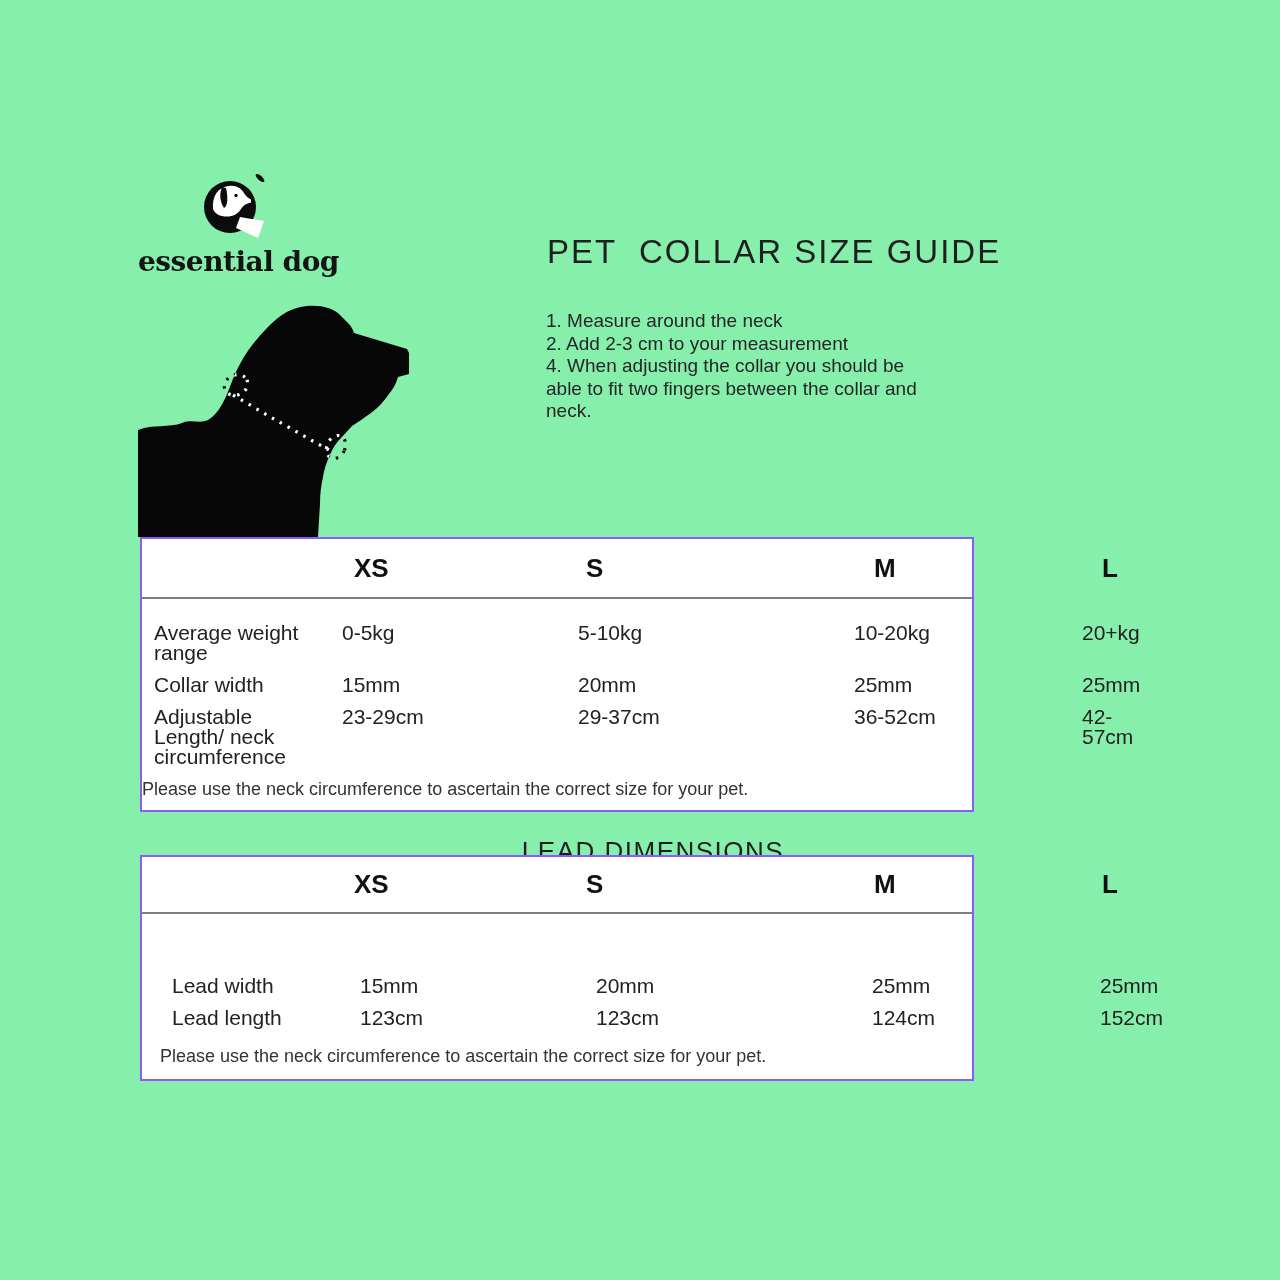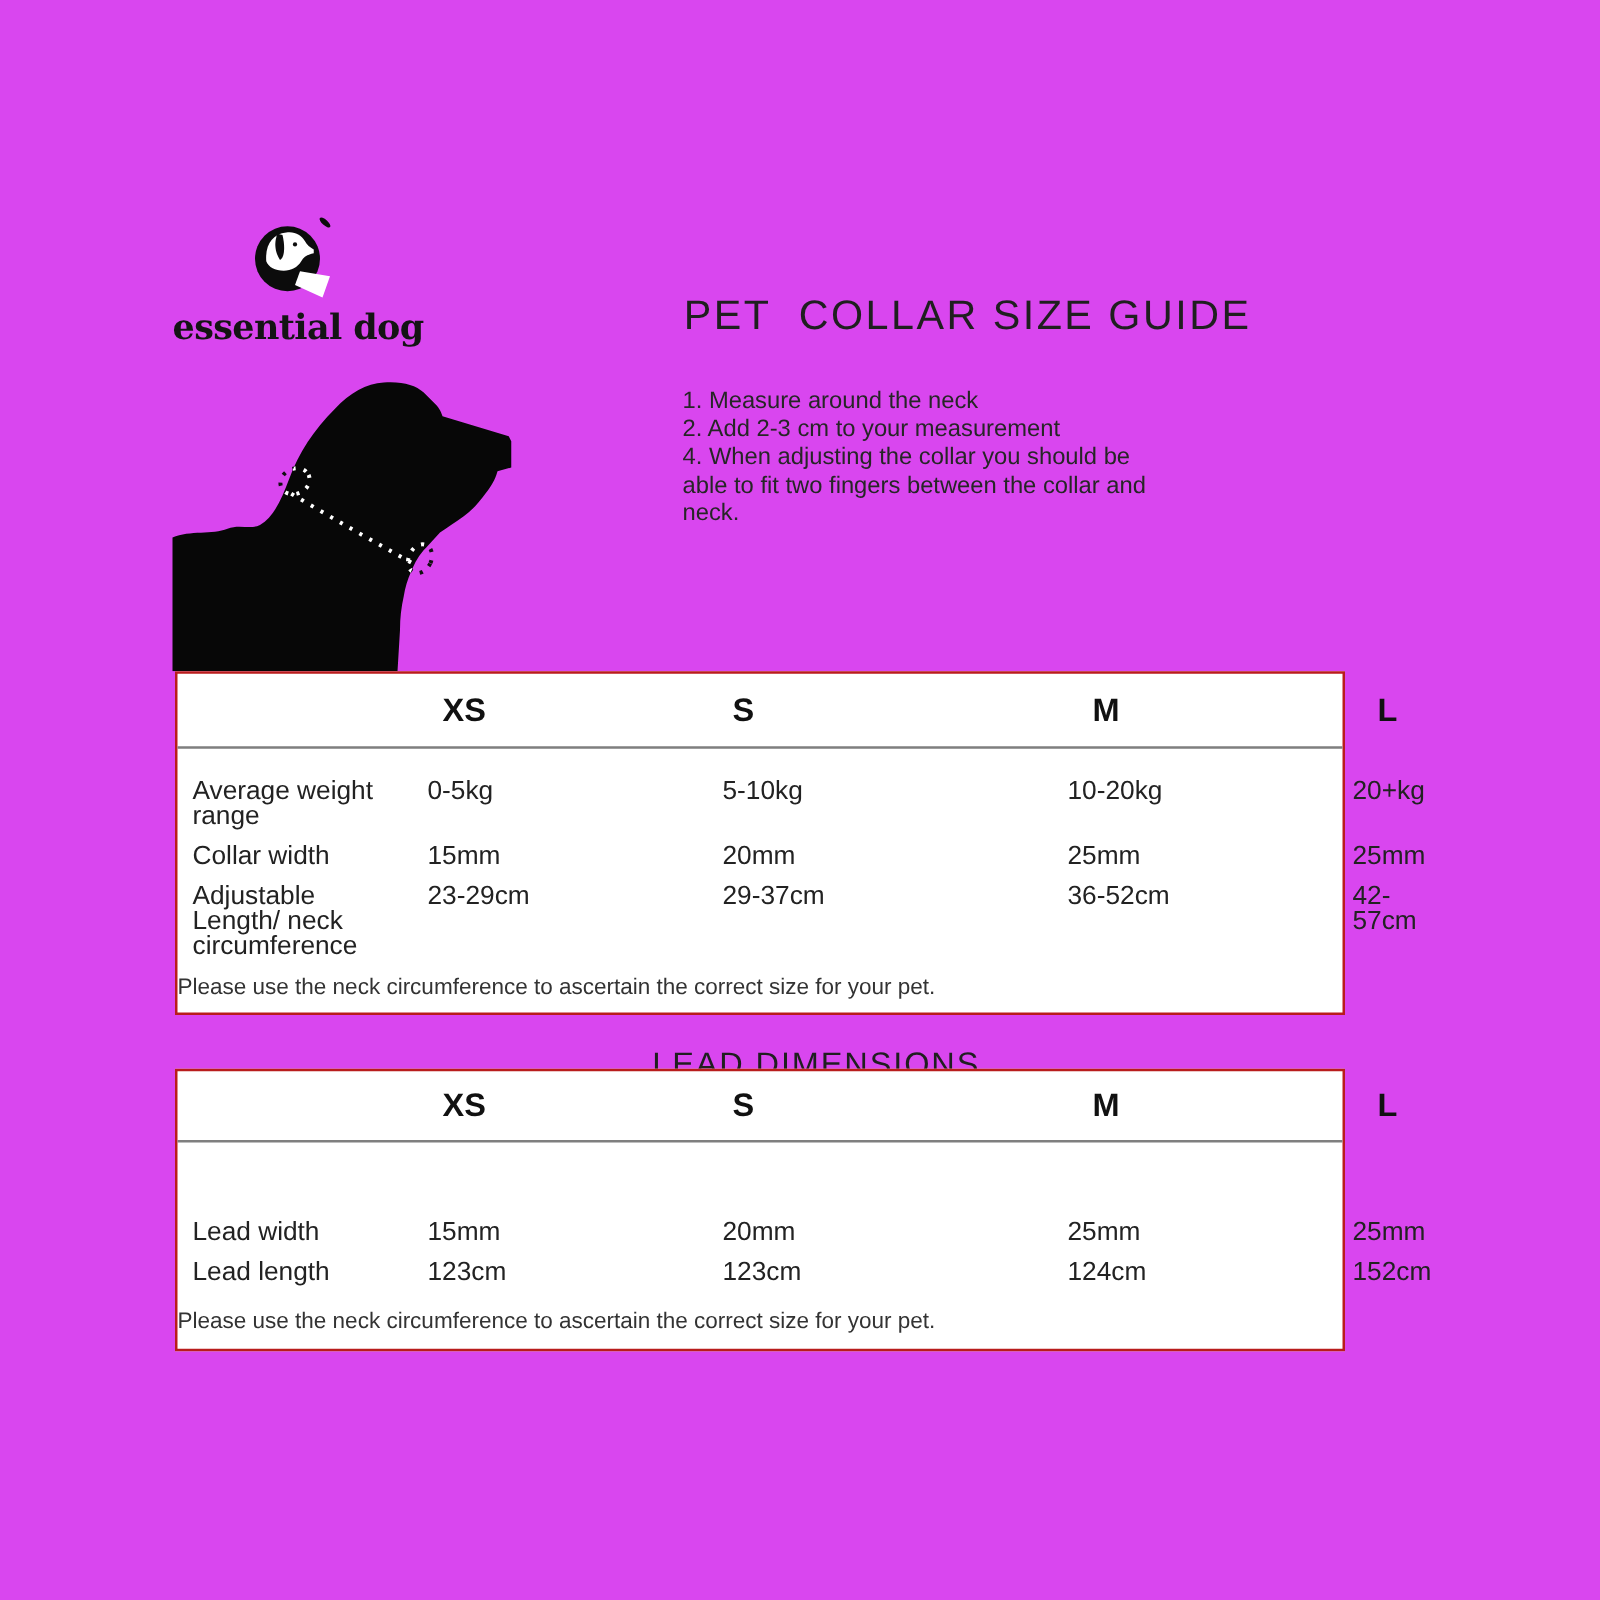--- a/index.html
+++ b/index.html
@@ -1,17 +1,17 @@
 <!DOCTYPE html>
 <html><head>
 <meta charset="utf-8">
 <style>
   html,body{margin:0;padding:0;background:#ffffff;}
   .canvas{
-    position:relative;width:1280px;height:1280px;background:#d946ef;overflow:hidden;
+    position:relative;width:1280px;height:1280px;background:#86efac;overflow:hidden;
     font-family:"Liberation Sans","DejaVu Sans",sans-serif;color:#1c1c1c;text-decoration:underline;
   }
   
   .brand-mark{position:absolute;left:200px;top:171px;width:74px;height:70px;}
   .brand-name{
     position:absolute;left:138px;top:245px;width:230px;
     font-family:"DejaVu Serif","Liberation Serif",serif;font-weight:700;
     font-size:28px;letter-spacing:-0.5px;color:#141414;
   }
   
@@ -20,39 +20,39 @@
     font-size:33px;font-weight:500;letter-spacing:2px;color:#1f1f1f;white-space:pre;text-align:center;
   }
   .instructions{
     position:absolute;left:546px;top:310px;width:385px;
     font-size:19px;line-height:22.5px;color:#262626;
   }
   
   .dog-art{position:absolute;left:130px;top:300px;width:310px;height:237px;}
   
   .size-table{
-    position:absolute;left:140px;width:936px;background:#fff;
-    border:2px solid #b91c1c;box-sizing:border-box;
+    position:absolute;left:140px;width:834px;background:#fff;
+    border:2px solid #8b5cf6;box-sizing:border-box;
   }
   .collar-table{top:537px;}
   .lead-table{top:855px;}
   .thead{
     display:grid;grid-template-columns:200px 236px 276px 228px 1fr;
     align-items:center;border-bottom:2px solid #7f7f7f;
   }
   .collar-table .thead{height:58px;}
   .lead-table .thead{height:55px;}
   .thead .hcell{font-size:26px;font-weight:700;color:#111;}
   .thead .hcell:nth-child(2){padding-left:12px;}
   .thead .hcell:nth-child(3){padding-left:8px;}
   .thead .hcell:nth-child(4){padding-left:20px;}
   .thead .hcell:nth-child(5){padding-left:20px;}
   .tbody{position:relative;}
   .collar-table .tbody{padding:24px 0 10px 0;}
-  .lead-table .tbody{padding:62px 0 12px 0;border-radius:12px;}
+  .lead-table .tbody{padding:62px 0 12px 18px;border-radius:12px;}
   .trow{
     display:grid;grid-template-columns:200px 236px 276px 228px 1fr;
     margin-bottom:12px;align-items:start;
   }
   .cell{font-size:21px;line-height:20px;color:#222;}
   .label{padding-left:12px;max-width:170px;}
   .note{
     text-align:left;padding:0 14px 0 0;font-size:18px;color:#333;
   }
   .collar-table .note{margin-top:6px;}

